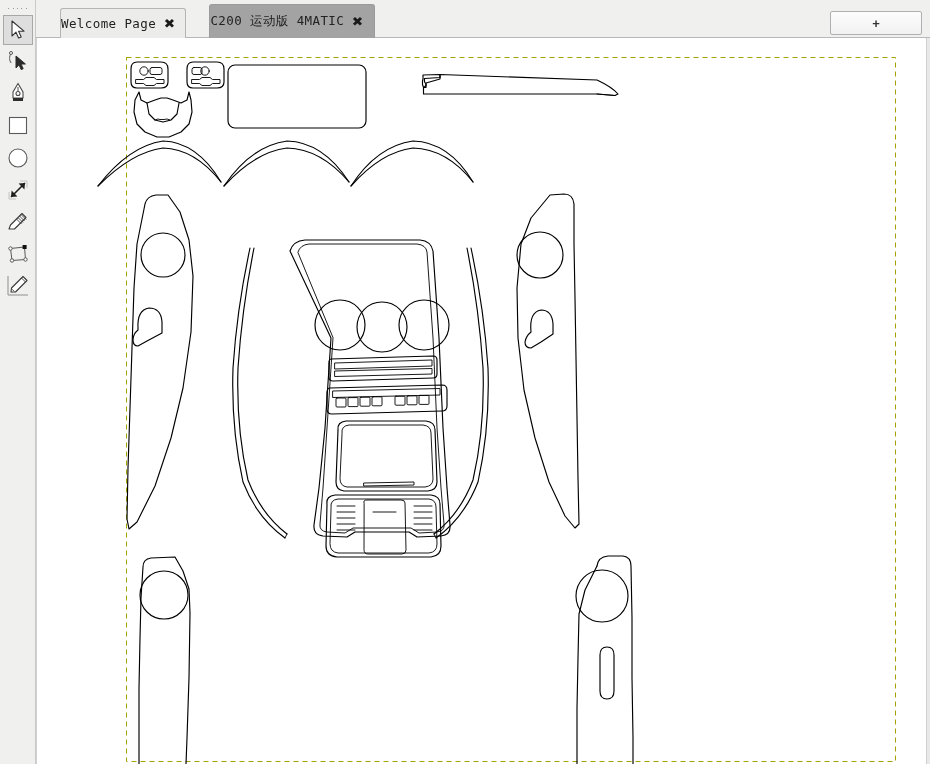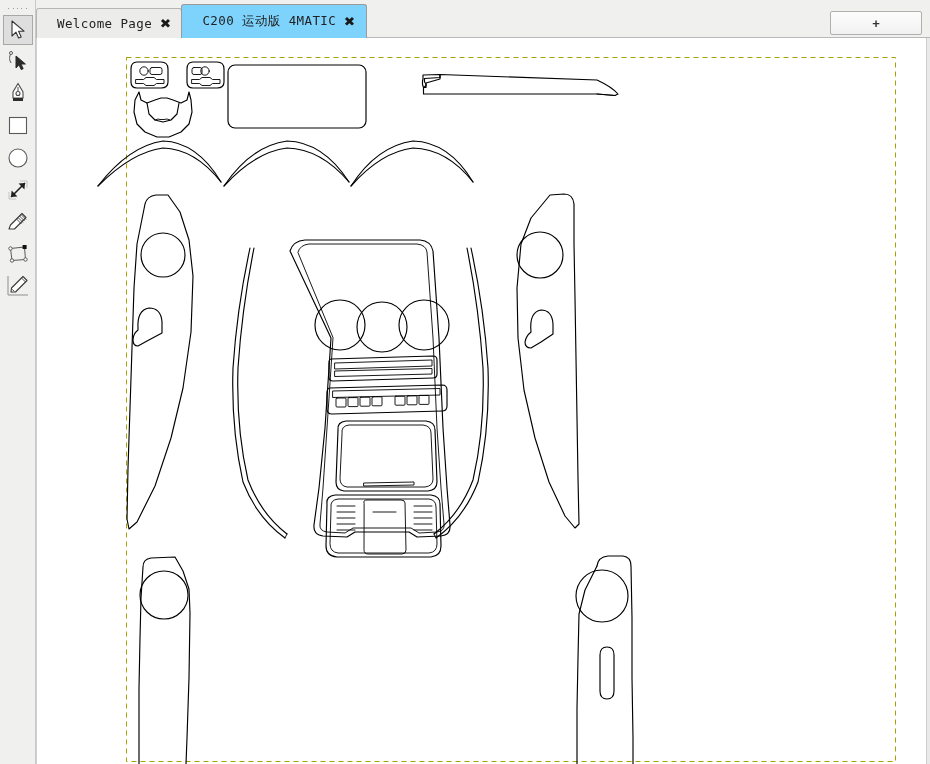--- a/index.html
+++ b/index.html
@@ -42,36 +42,37 @@
     bottom: 0;
     height: 1px;
     background: #b8b8b8;
   }
   .tab {
     position: relative;
     height: 30px;
     display: flex;
     align-items: center;
     gap: 8px;
-    padding: 0 10px 0 20px;
+    padding: 0 10px 0 0;
     box-sizing: border-box;
     border: 1px solid #b5b5b5;
     border-bottom: none;
     border-radius: 3px 3px 0 0;
     background: #ececeb;
     font-family: "DejaVu Sans Mono", monospace;
     font-size: 12.5px;
     letter-spacing: 0.4px;
     color: #222;
     margin-right: -1px;
     cursor: default;
     z-index: 1;
+    margin-left: 24px;
   }
   .tab.active {
-    background: #7dd3fc;
+    background: #a3a3a3;
     height: 34px;
     z-index: 3;
     border-color: #9a9a9a;
   }
   .tab .tab-close {
     font-family: "DejaVu Sans", sans-serif;
     font-weight: bold;
     font-size: 13px;
     line-height: 1;
     color: #1a1a1a;

